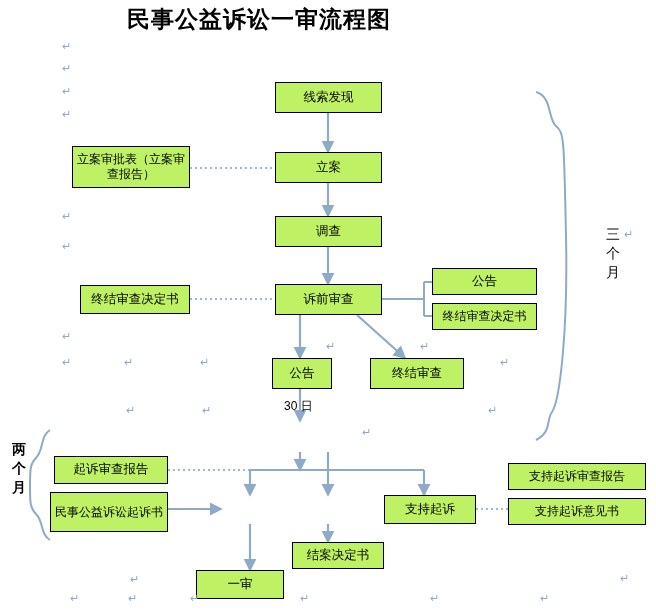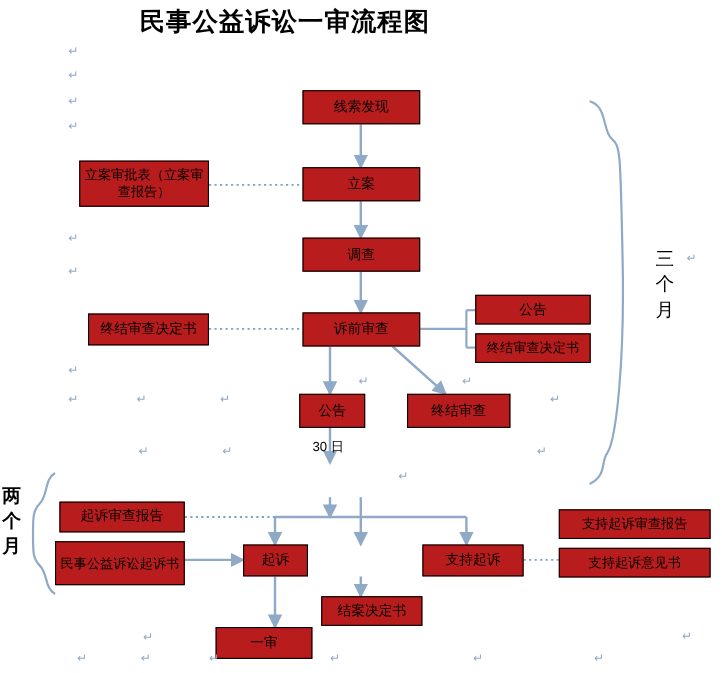--- a/index.html
+++ b/index.html
@@ -26,42 +26,42 @@
     font-size: 23px;
     font-weight: bold;
     color: #000000;
     letter-spacing: 1px;
     font-family: "Liberation Serif", serif;
   }
   .node {
     position: absolute;
     box-sizing: border-box;
     border: 1px solid #000000;
-    background: #b91c1c;
+    background: #bef264;
     color: #000000;
     font-size: 12.5px;
     line-height: 1.25;
     display: flex;
     align-items: center;
     justify-content: center;
     text-align: center;
     padding: 1px 2px;
   }
   .plain {
     position: absolute;
     font-size: 12px;
     color: #000000;
     white-space: nowrap;
   }
   .bigtext {
     position: absolute;
-    font-size: 17px;
+    font-size: 14px;
     color: #000000;
     line-height: 1.35;
-    text-align: left;
+    text-align: right;
   }
   .mark {
     position: absolute;
     font-size: 11px;
     color: #8fa9c8;
     user-select: none;
   }
   svg.layer {
     position: absolute;
     left: 0;
@@ -189,23 +189,20 @@
 
 
   <div class="node" style="left:54px; top:456px; width:114px; height:28px;">
     <span>起诉审查报告</span>
   </div>
 
   <div class="node" style="left:50px; top:492px; width:118px; height:40px; font-size:12px;">
     <span>民事公益诉讼起诉书</span>
   </div>
 
-  <div class="node" style="left:221px; top:495px; width:59px; height:29px;">
-    <span>起诉</span>
-  </div>
 
 
   <div class="node" style="left:384px; top:495px; width:92px; height:29px;">
     <span>支持起诉</span>
   </div>
 
   <div class="node" style="left:508px; top:463px; width:138px; height:27px; font-size:12px;">
     <span>支持起诉审查报告</span>
   </div>
 

